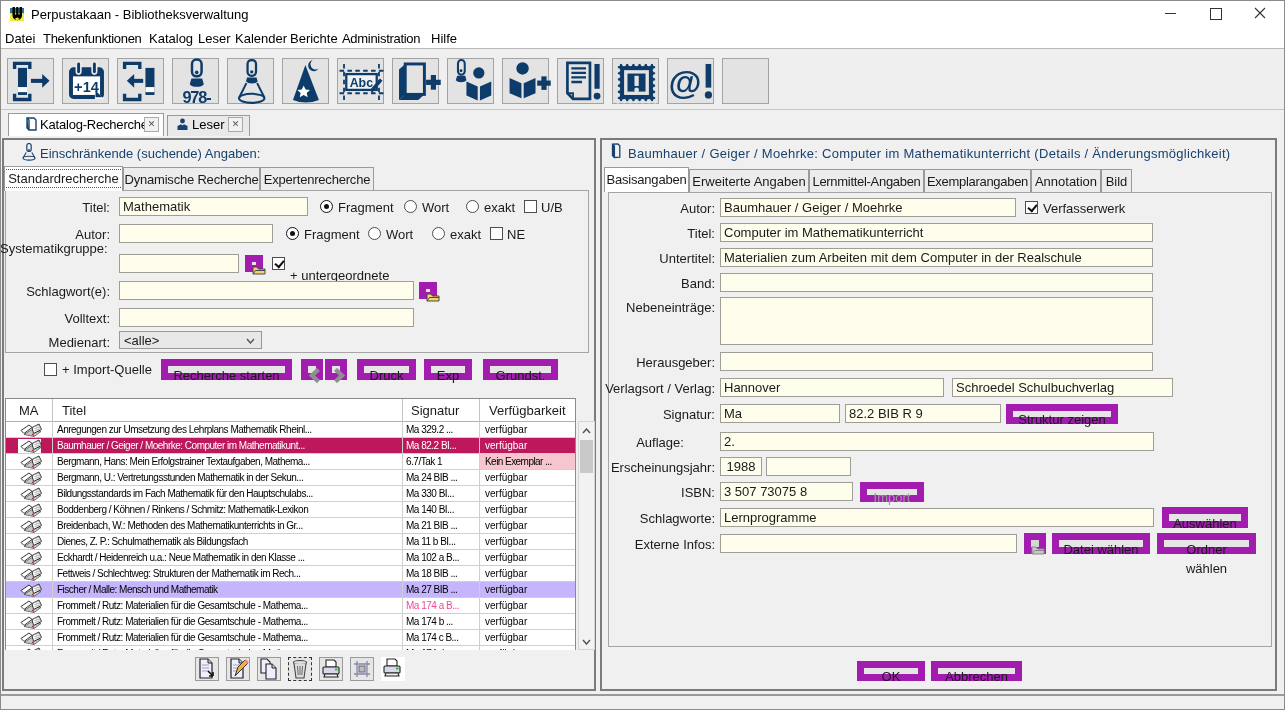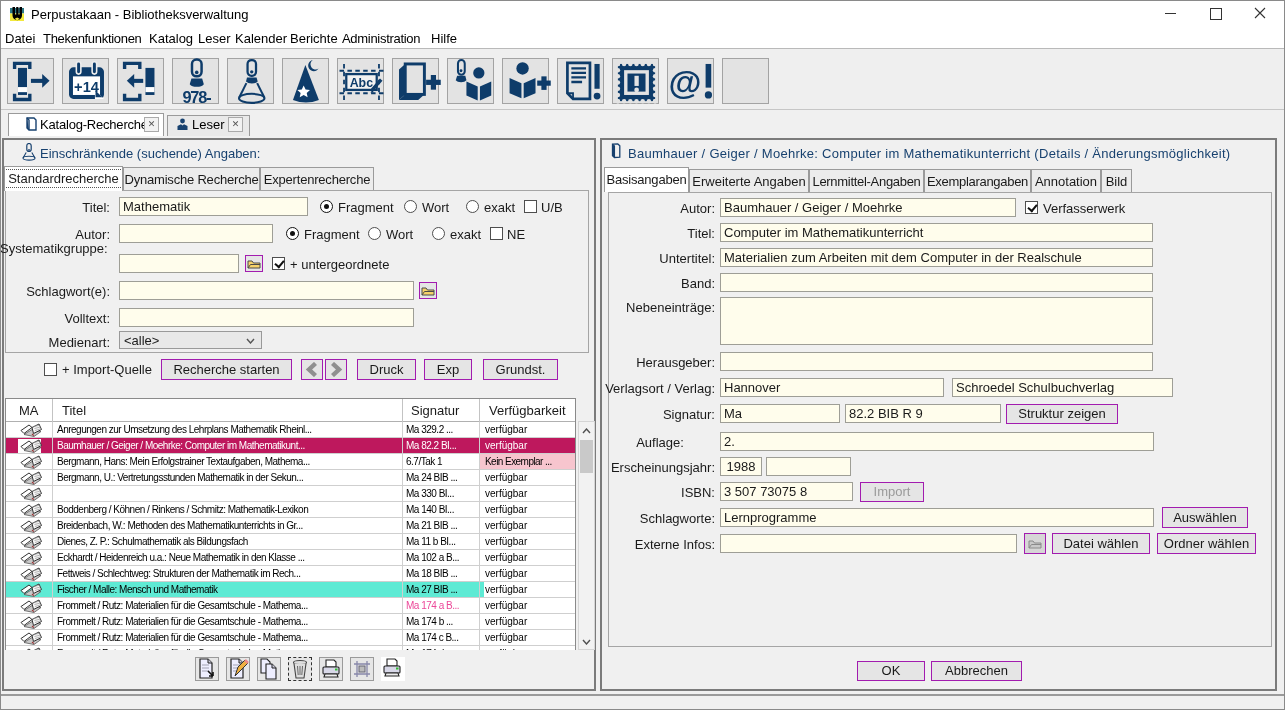--- a/index.html
+++ b/index.html
@@ -1,21 +1,21 @@
 <!DOCTYPE html>
 <html><head>
 <meta charset="utf-8">
 <style>
 html,body{margin:0;padding:0}
 body{width:1285px;height:710px;position:relative;overflow:hidden;background:#f0f0f0;font-family:"Liberation Sans",sans-serif;font-size:13px;color:#1a1a1a}
 .a{position:absolute}
 .lbl{position:absolute;white-space:nowrap;font-size:13px;line-height:15px}
 .nvy{color:#17416f}
 .inp{position:absolute;background:#fffdec;border:1px solid #9e9e96;box-sizing:border-box;font-size:13px;line-height:17px;padding:0 3px;white-space:nowrap;overflow:hidden}
-.btn{position:absolute;background:#e5e5e5;border:1px solid #a21caf;box-sizing:border-box;text-align:center;font-size:13px;color:#1a1a1a}
+.btn{position:absolute;background:#e5e5e5;border:7px solid #a21caf;box-sizing:border-box;text-align:center;font-size:13px;color:#1a1a1a}
 .tbtn{position:absolute;width:47px;height:46px;background:#e3e3e3;border:1px solid #a3a3a3;box-sizing:border-box}
 .radio{position:absolute;width:13px;height:13px;border:1px solid #4e4e4e;border-radius:50%;background:#fff;box-sizing:border-box}
 .radio.sel{border:1px solid #111}
 .radio.sel::after{content:"";position:absolute;left:3px;top:3px;width:5px;height:5px;border-radius:50%;background:#111}
 .chk{position:absolute;width:13px;height:13px;border:1px solid #4e4e4e;background:#fff;box-sizing:border-box}
 .chk.c::after{content:"";position:absolute;left:2px;top:2px;width:7px;height:4px;border-bottom:2px solid #111;border-left:2px solid #111;transform:rotate(-50deg)}
 .tabL{position:absolute;height:24px;border:1px solid #9a9a9a;border-bottom:0;background:#ececec;box-sizing:border-box;text-align:center;font-size:13px;padding-top:4px;white-space:nowrap;overflow:hidden}
 .tabL.on{background:#fff;height:25px;z-index:3}
 .cell{position:absolute;overflow:hidden;white-space:nowrap;font-size:10px;line-height:16px}
 .cellT{letter-spacing:-0.5px}
@@ -248,21 +248,21 @@
     <div class="lbl" style="left:450px;top:227px">exakt</div>
 <div class="chk" style="left:490px;top:227px"></div>
     <div class="lbl" style="left:507px;top:227px">NE</div>
 <div class="lbl" style="left:0px;top:241px;width:110px;text-align:left">Systematikgruppe:</div>
 <div class="inp" style="left:119px;top:254px;width:120px;height:19px"></div>
 <div class="btn" style="left:245px;top:255px;width:18px;height:17px"><svg width="14" height="11" viewBox="0 0 14 11" style="margin-top:2px">
         <path d="M1 10 L1 3 L5 3 L6.5 5 L13 5 L13 10 Z" fill="#f5d26b" stroke="#4a4a4a" stroke-width="1"></path>
         <path d="M1 10 L3.5 6.5 L13 6.5" fill="none" stroke="#4a4a4a" stroke-width="1"></path>
       </svg></div>
 <div class="chk c" style="left:272px;top:257px"></div>
-    <div class="lbl" style="left:290px;top:257px">+ untergeordnete</div>
+    <div class="lbl" style="left:290px;top:268px">+ untergeordnete</div>
 <div class="lbl" style="left:0px;top:284px;width:110px;text-align:right">Schlagwort(e):</div>
 <div class="inp" style="left:119px;top:281px;width:295px;height:19px"></div>
 <div class="btn" style="left:419px;top:282px;width:18px;height:17px"><svg width="14" height="11" viewBox="0 0 14 11" style="margin-top:2px">
         <path d="M1 10 L1 3 L5 3 L6.5 5 L13 5 L13 10 Z" fill="#f5d26b" stroke="#4a4a4a" stroke-width="1"></path>
         <path d="M1 10 L3.5 6.5 L13 6.5" fill="none" stroke="#4a4a4a" stroke-width="1"></path>
       </svg></div>
 <div class="lbl" style="left:0px;top:311px;width:110px;text-align:right">Volltext:</div>
 <div class="inp" style="left:119px;top:308px;width:295px;height:19px"></div>
 <div class="lbl" style="left:0px;top:335px;width:110px;text-align:right">Medienart:</div>
 <div class="a" style="left:119px;top:331px;width:143px;height:18px;background:#e8e8e8;border:1px solid #999;box-sizing:border-box;font-size:13px;line-height:17px;padding-left:4px">&lt;alle&gt;<svg width="9" height="6" viewBox="0 0 9 6" style="position:absolute;right:6px;top:6px">
@@ -366,20 +366,21 @@
 <div class="a" style="left:0;top:87px;width:570px;height:16px;background:#fff">
 <div style="position:absolute;left:14px;top:1px;width:22px;height:14px">
           <svg width="23" height="15" viewBox="0 0 23 15" style="position:absolute;left:0;top:0">
             <path d="M4 11.5 L12 6.5 L21 8.5 L14 13.5 Z" fill="#c9c9c9" stroke="#555" stroke-width=".8"></path>
             <path d="M1 7.5 L9 2 L12 4.5 L4 10.5 Z" fill="#fff" stroke="#333" stroke-width="1"></path>
             <path d="M12 4.5 L19 1 L21.5 6.5 L13.5 10.5 Z" fill="#f6f6f6" stroke="#333" stroke-width="1"></path>
             <path d="M13.5 3.5 l6 -1.2 M14.5 5.5 l6 -1.5 M15 7.5 l6 -1.8" stroke="#999" stroke-width=".7"></path>
             <path d="M12 11 l2 1.6" stroke="#933" stroke-width="1.2"></path>
           </svg>
         </div>
+<div class="cell cellT" style="left:51px;top:0;width:344px;color:#000">Bildungsstandards im Fach Mathematik für den Hauptschulabs...</div>
 <div class="cell" style="left:400px;top:0;width:73px;letter-spacing:-0.5px;color:#000">Ma 330 BI...</div>
 <div class="cell" style="left:479px;top:0;width:91px;color:#000">verfügbar</div>
 <div class="a" style="left:0;top:15px;width:570px;height:1px;background:#cfcfcf"></div>
 <div class="a" style="left:45.5px;top:0;width:1px;height:16px;background:#cfcfcf"></div>
 <div class="a" style="left:395.5px;top:0;width:1px;height:16px;background:#cfcfcf"></div>
 <div class="a" style="left:472.5px;top:0;width:1px;height:16px;background:#cfcfcf"></div>
 </div>
 <div class="a" style="left:0;top:103px;width:570px;height:16px;background:#fff">
 <div style="position:absolute;left:14px;top:1px;width:22px;height:14px">
           <svg width="23" height="15" viewBox="0 0 23 15" style="position:absolute;left:0;top:0">
@@ -463,21 +464,21 @@
           </svg>
         </div>
 <div class="cell cellT" style="left:51px;top:0;width:344px;color:#000">Fettweis / Schlechtweg: Strukturen der Mathematik im Rech...</div>
 <div class="cell" style="left:400px;top:0;width:73px;letter-spacing:-0.5px;color:#000">Ma 18 BIB ...</div>
 <div class="cell" style="left:479px;top:0;width:91px;color:#000">verfügbar</div>
 <div class="a" style="left:0;top:15px;width:570px;height:1px;background:#cfcfcf"></div>
 <div class="a" style="left:45.5px;top:0;width:1px;height:16px;background:#cfcfcf"></div>
 <div class="a" style="left:395.5px;top:0;width:1px;height:16px;background:#cfcfcf"></div>
 <div class="a" style="left:472.5px;top:0;width:1px;height:16px;background:#cfcfcf"></div>
 </div>
-<div class="a" style="left:0;top:183px;width:478px;height:16px;background:#5eead4">
+<div class="a" style="left:0;top:183px;width:570px;height:16px;background:#c4b5fd">
 <div style="position:absolute;left:14px;top:1px;width:22px;height:14px">
           <svg width="23" height="15" viewBox="0 0 23 15" style="position:absolute;left:0;top:0">
             <path d="M4 11.5 L12 6.5 L21 8.5 L14 13.5 Z" fill="#c9c9c9" stroke="#555" stroke-width=".8"></path>
             <path d="M1 7.5 L9 2 L12 4.5 L4 10.5 Z" fill="#fff" stroke="#333" stroke-width="1"></path>
             <path d="M12 4.5 L19 1 L21.5 6.5 L13.5 10.5 Z" fill="#f6f6f6" stroke="#333" stroke-width="1"></path>
             <path d="M13.5 3.5 l6 -1.2 M14.5 5.5 l6 -1.5 M15 7.5 l6 -1.8" stroke="#999" stroke-width=".7"></path>
             <path d="M12 11 l2 1.6" stroke="#933" stroke-width="1.2"></path>
           </svg>
         </div>
 <div class="cell cellT" style="left:51px;top:0;width:344px;color:#000">Fischer / Malle: Mensch und Mathematik</div>

